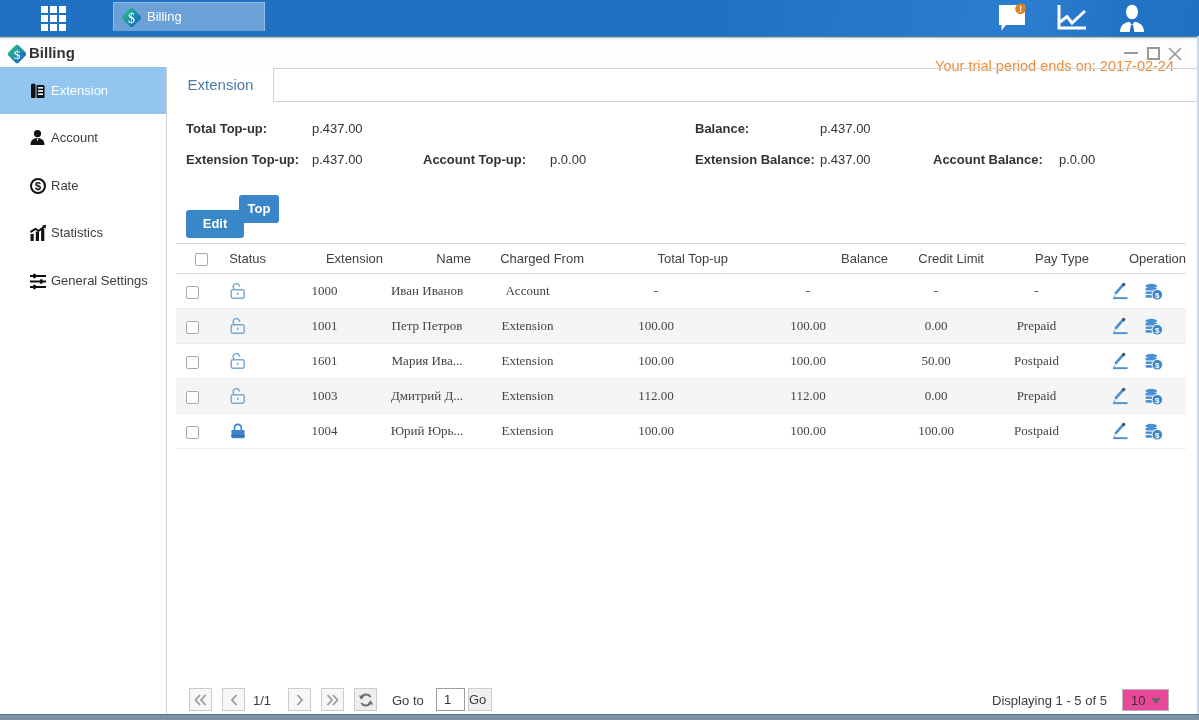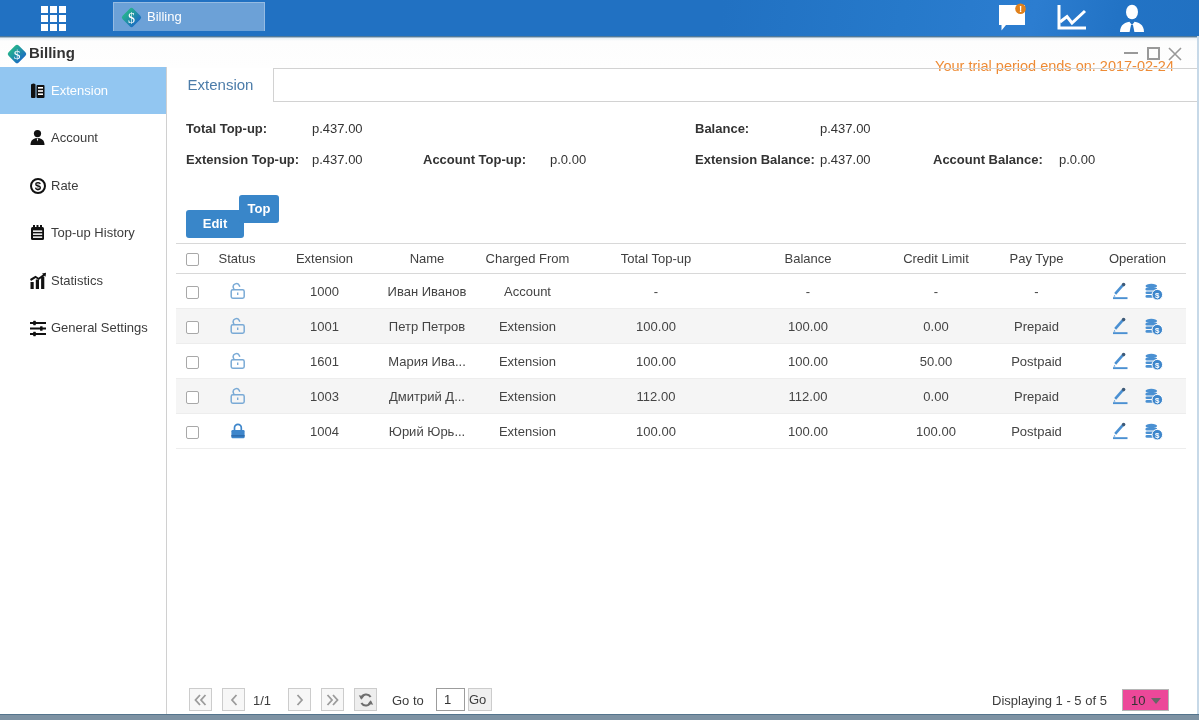--- a/index.html
+++ b/index.html
@@ -37,22 +37,22 @@
   border-right:1px solid #d2d2d2;
   color:#4c7ca9; font-size:15px; text-align:center; line-height:33px; }
 .slabel { font-weight:bold; color:#333; }
 .sval { color:#333; }
 .btn { position:absolute; height:28px; background:#3986c9; color:#fff; font-weight:bold;
   font-size:13px; text-align:center; line-height:28px; border-radius:3px; }
 
 
 #tbl { left:176px; top:243px; width:1010px; border-collapse:collapse; table-layout:fixed; }
 #tbl th { height:30px; font-weight:normal; color:#3f3f3f; font-size:13px;
-  border-top:1px solid #d8d8d8; border-bottom:1px solid #d8d8d8; text-align:center; }
-#tbl td { height:35px; color:#444; font-size:13px; text-align:center; border-bottom:1px solid #ededed; }
+  border-top:1px solid #d8d8d8; border-bottom:1px solid #d8d8d8; text-align:right; }
+#tbl td { height:35px; color:#444; font-size:13px; text-align:center; border-bottom:1px solid #ededed;font-family:Liberation Serif, serif; }
 #tbl tr.stripe td { background:#f5f5f5; }
 .cb { display:inline-block; width:13px; height:13px; border:1px solid #a8a8a8; border-radius:2px; background:#fff; vertical-align:middle; }
 
 
 .pgbtn { position:absolute; top:688px; width:23px; height:23px; background:#f7f7f7;
   border:1px solid #ccc; color:#9a9a9a; text-align:center; line-height:21px; font-size:15px; font-weight:bold; }
 .ptext { position:absolute; top:693px; color:#3c3c3c; font-size:13px; }
 #goinput { position:absolute; left:436px; top:688px; width:29px; height:23px; border:1px solid #9c9c9c; background:#fff;
   font-size:13px; padding-left:7px; line-height:21px; color:#333; }
 #gobtn { position:absolute; left:468px; top:688px; width:24px; height:23px; background:#f0f0f0;
@@ -178,32 +178,20 @@
     </g>
       </svg>
     <div class="lbl">Account</div>
   </div>
   <div class="sideitem">
     <svg width="18" height="18" viewBox="0 0 18 18">
       <circle cx="9" cy="9" r="7" fill="none" stroke="#111" stroke-width="2"></circle>
       <text x="9" y="13.2" font-size="11.5" font-weight="bold" fill="#111" text-anchor="middle" font-family="Liberation Sans">$</text>
     </svg>
     <div class="lbl">Rate</div>
-  </div>
-  <div class="sideitem">
-    <svg width="17" height="17" viewBox="0 0 17 17">
-      <rect x="2" y="3" width="13" height="13" rx="1.5" fill="#111"></rect>
-      <rect x="4" y="1" width="2" height="3.5" fill="#111"></rect>
-      <rect x="7.5" y="1" width="2" height="3.5" fill="#111"></rect>
-      <rect x="11" y="1" width="2" height="3.5" fill="#111"></rect>
-      <rect x="4" y="6.4" width="9.2" height="1.5" fill="#fff"></rect>
-      <rect x="4" y="9.4" width="9.2" height="1.5" fill="#fff"></rect>
-      <rect x="4" y="12.4" width="9.2" height="1.5" fill="#fff"></rect>
-    </svg>
-    <div class="lbl">Top-up History</div>
   </div>
   <div class="sideitem">
     <svg width="18" height="18" viewBox="0 0 18 18">
         <g fill="#111">
       <rect x="1.5" y="10" width="3.2" height="7"></rect>
       <rect x="6.8" y="7.5" width="3.2" height="9.5"></rect>
       <rect x="12.1" y="4.5" width="3.2" height="12.5"></rect>
       <path d="M1 7 L6.5 3.8 L9.5 5.8 L14 2.6 L13 1.6 L17 0.8 L16.6 4.8 L15.5 3.8 L9.7 8 L6.7 6 L2 9 z"></path>
     </g>
       </svg>

